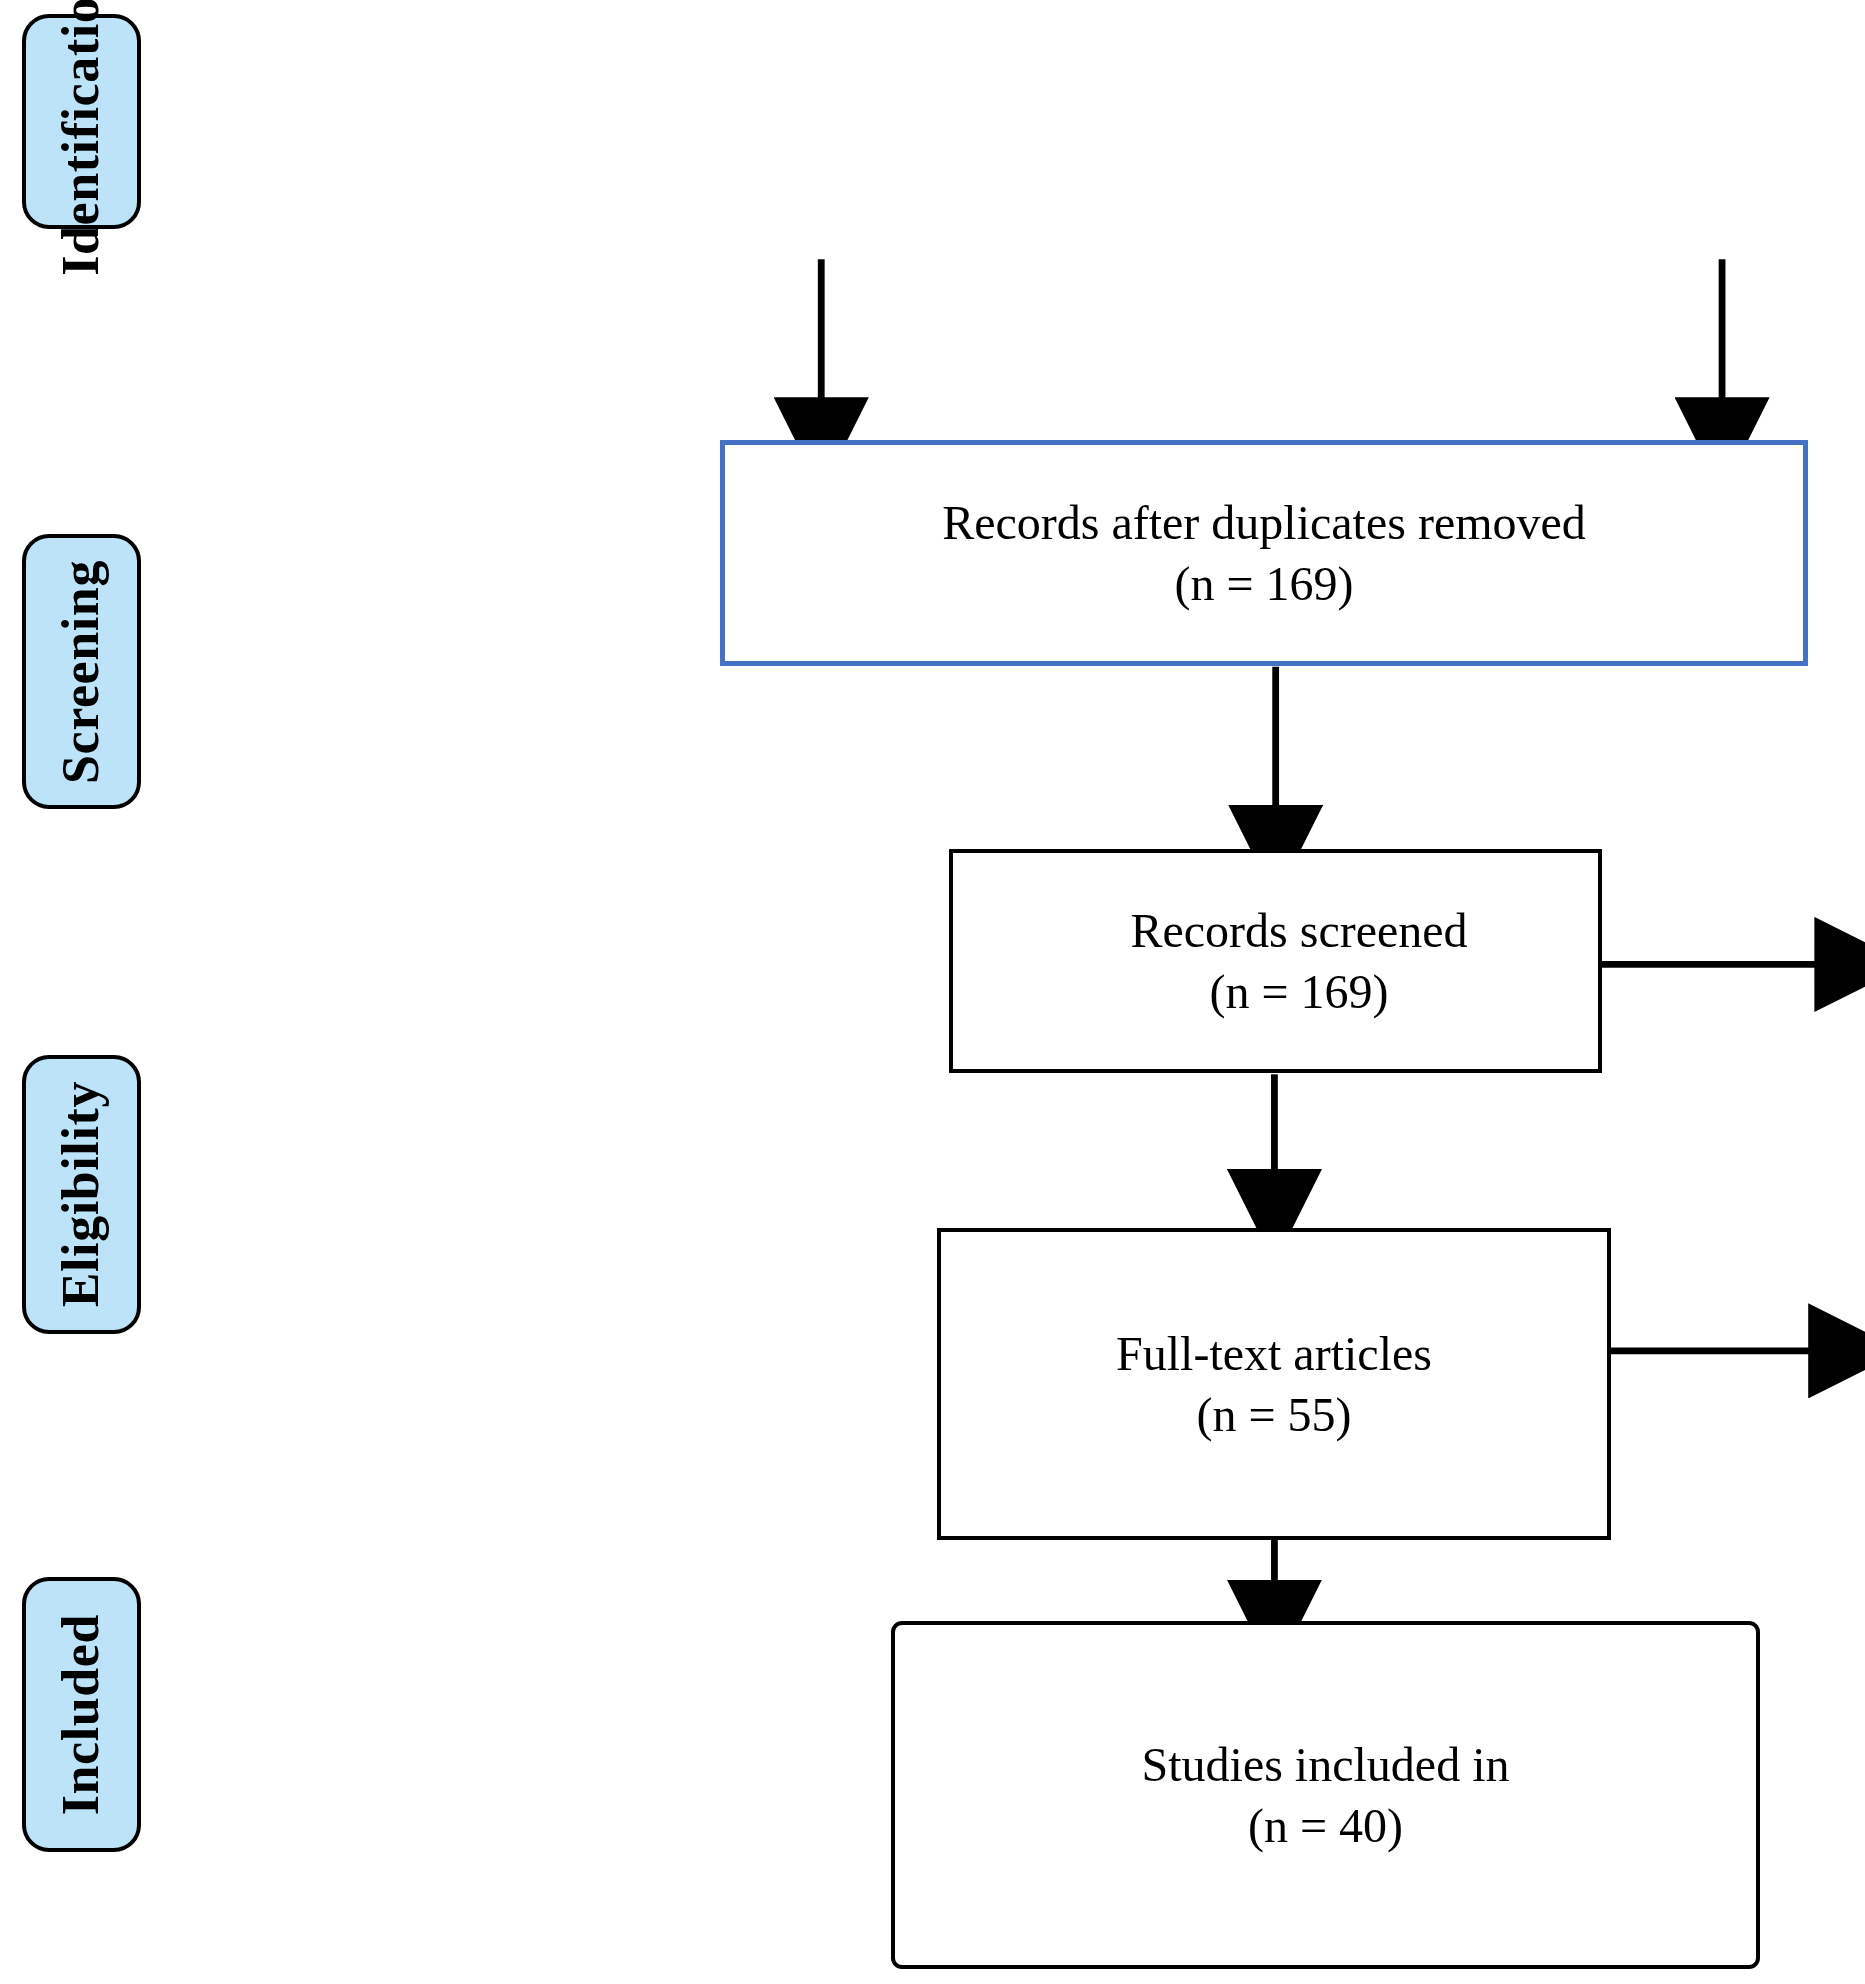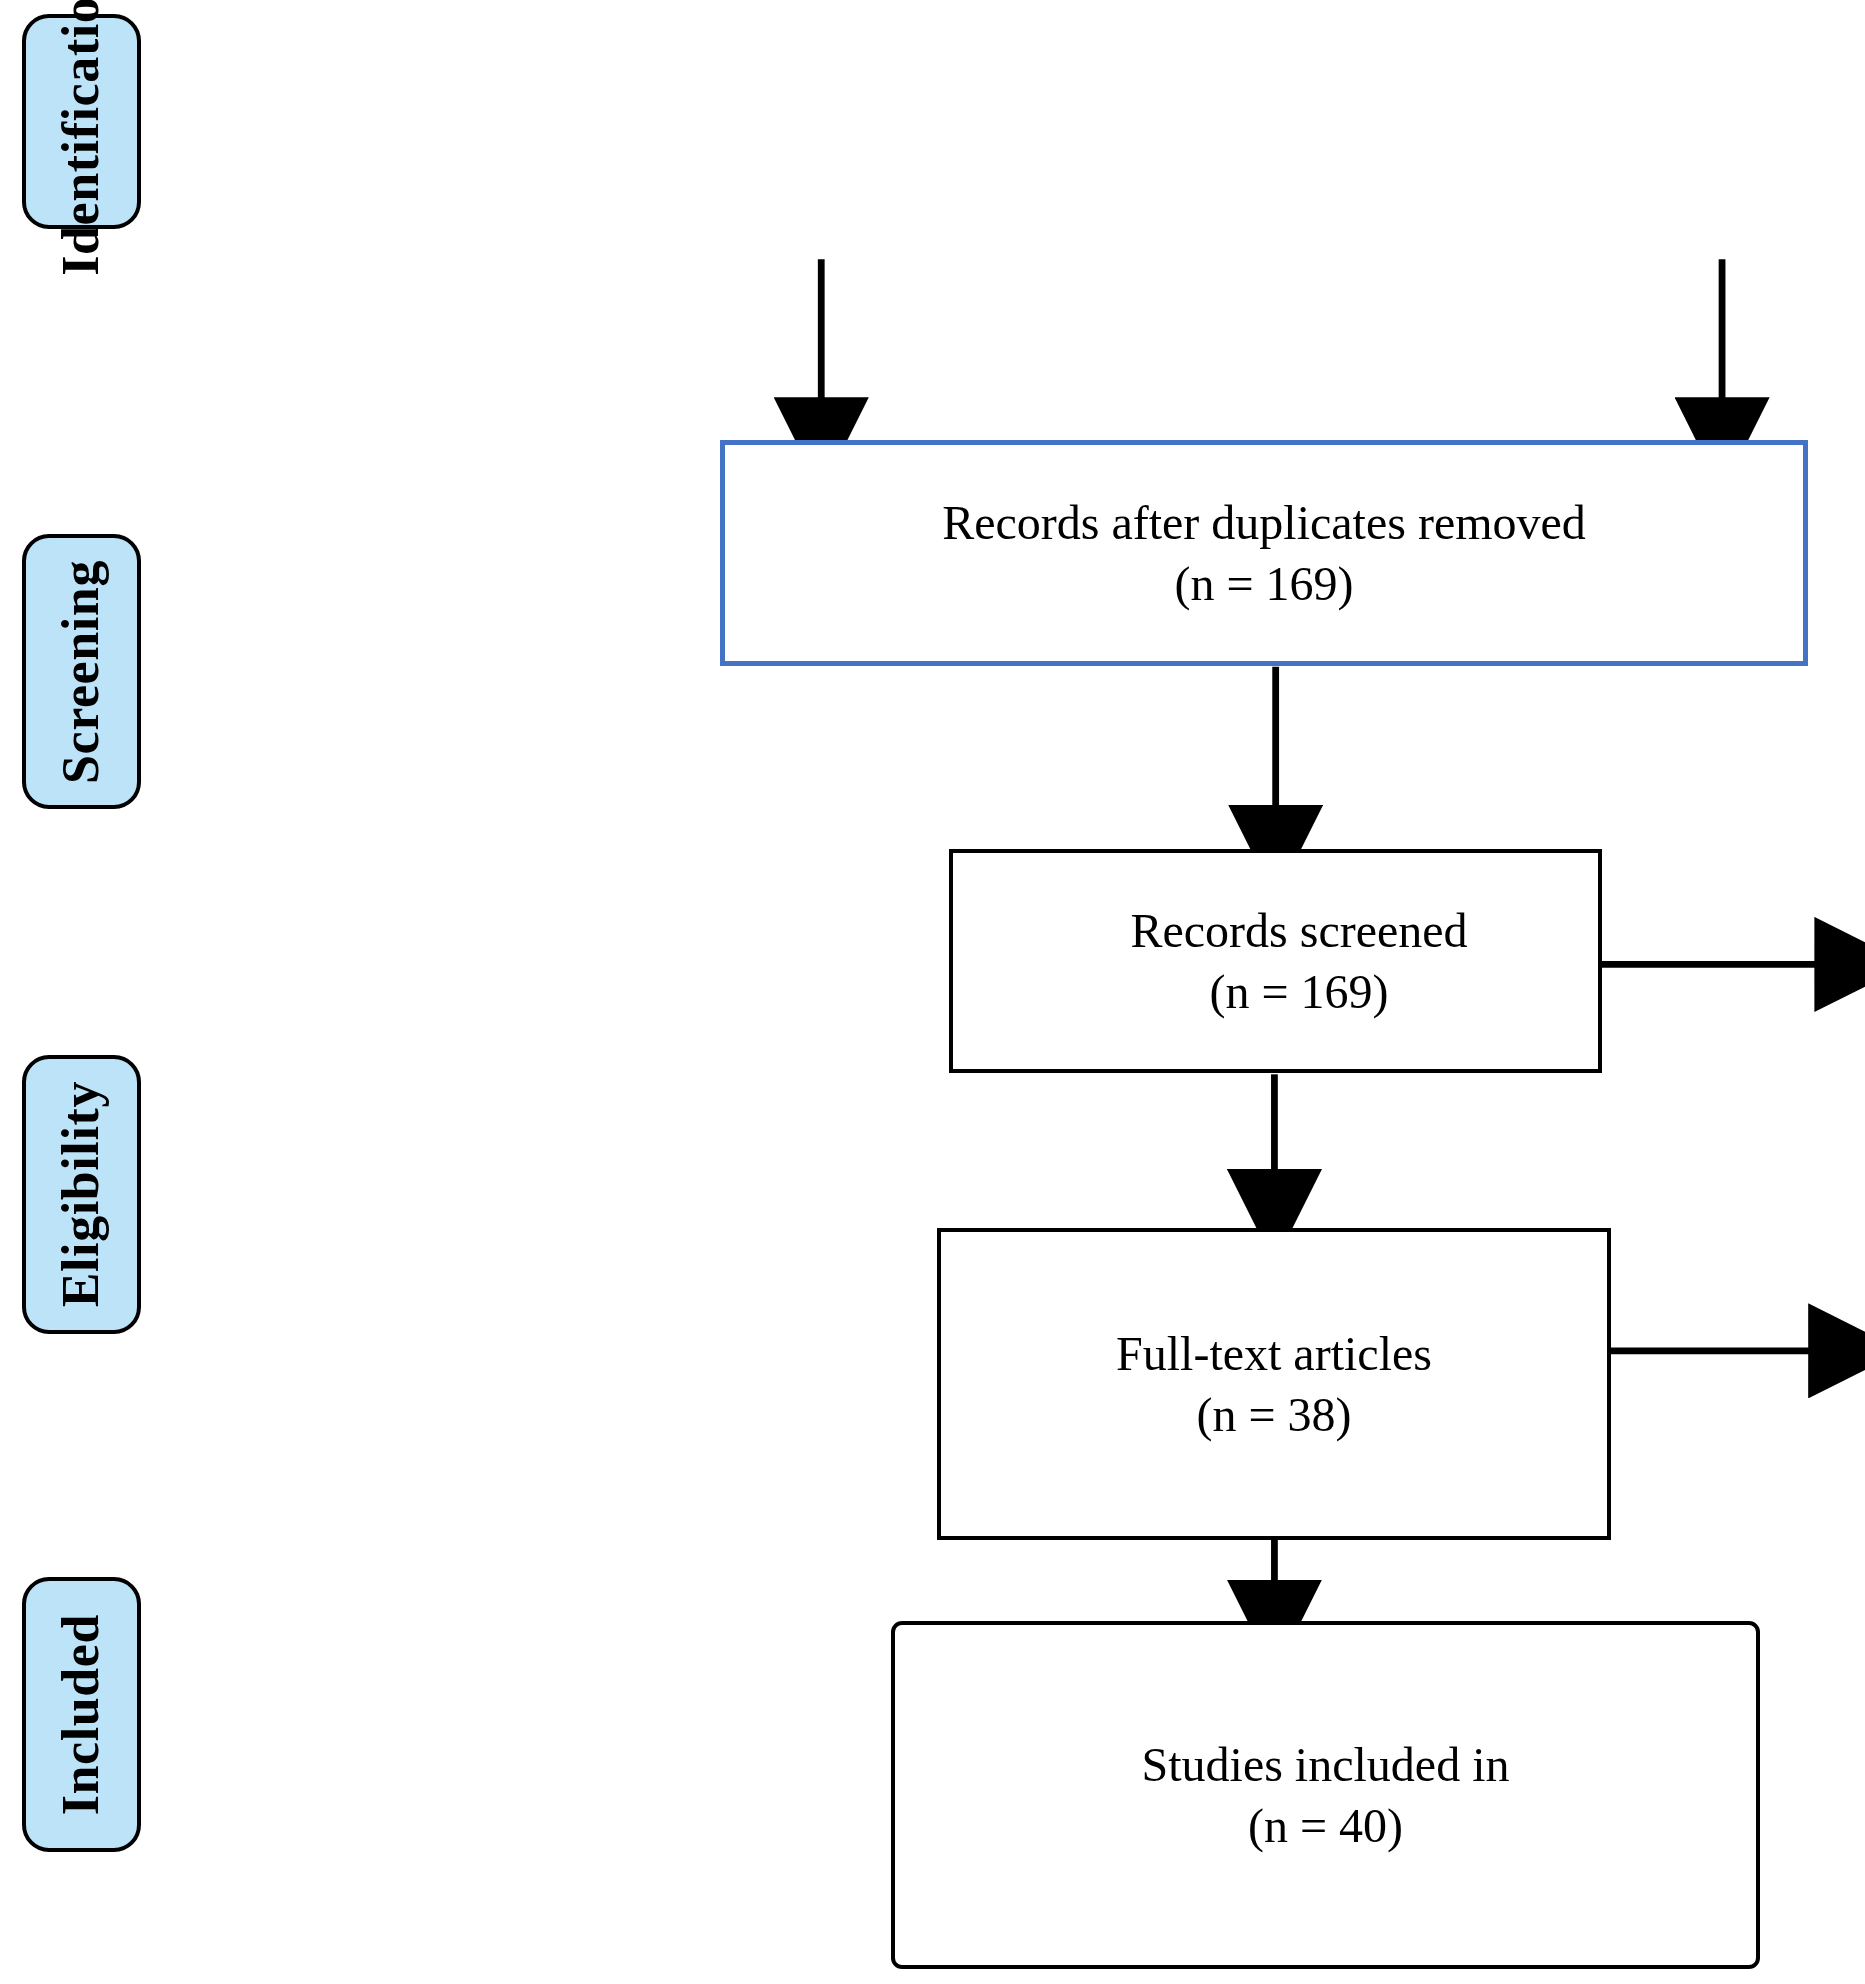--- a/index.html
+++ b/index.html
@@ -116,21 +116,21 @@
     <span class="line">(n = 169)</span>
   </div>
 
   <div class="flow-box black-border" style="left:949px; top:849px; width:653px; height:224px;padding-left:47px;">
     <span class="line">Records screened</span>
     <span class="line">(n = 169)</span>
   </div>
 
   <div class="flow-box black-border" style="left:937px; top:1212px; width:674px; height:312px;margin-top:16px;">
     <span class="line">Full-text articles</span>
-    <span class="line">(n = 38)</span>
+    <span class="line">(n = 55)</span>
   </div>
 
   <div class="flow-box black-border" style="left:891px; top:1621px; width:869px; height:348px;border-radius:11px;">
     <span class="line">Studies included in</span>
     <span class="line">(n = 40)</span>
   </div>
 
 </div>
 
 

